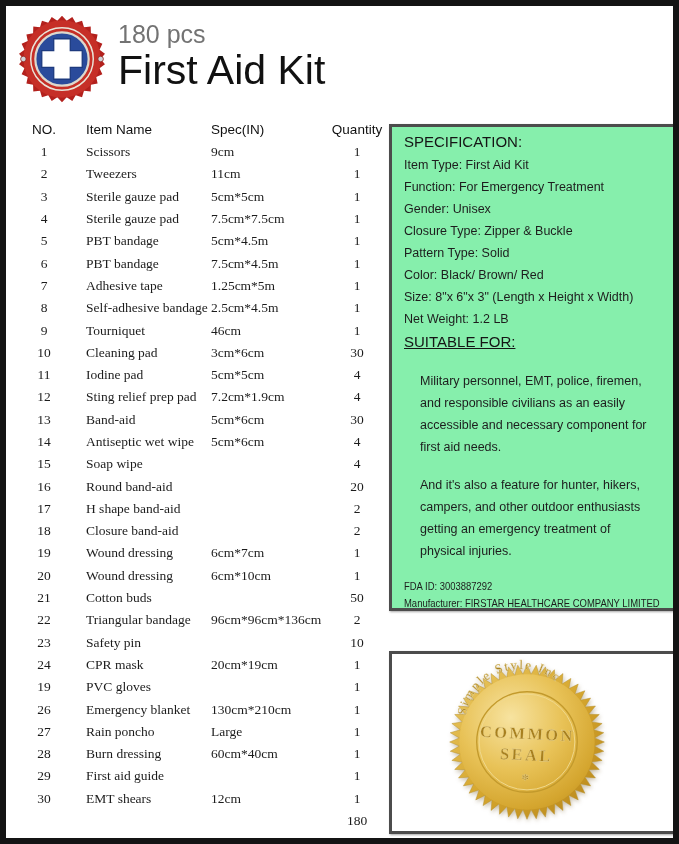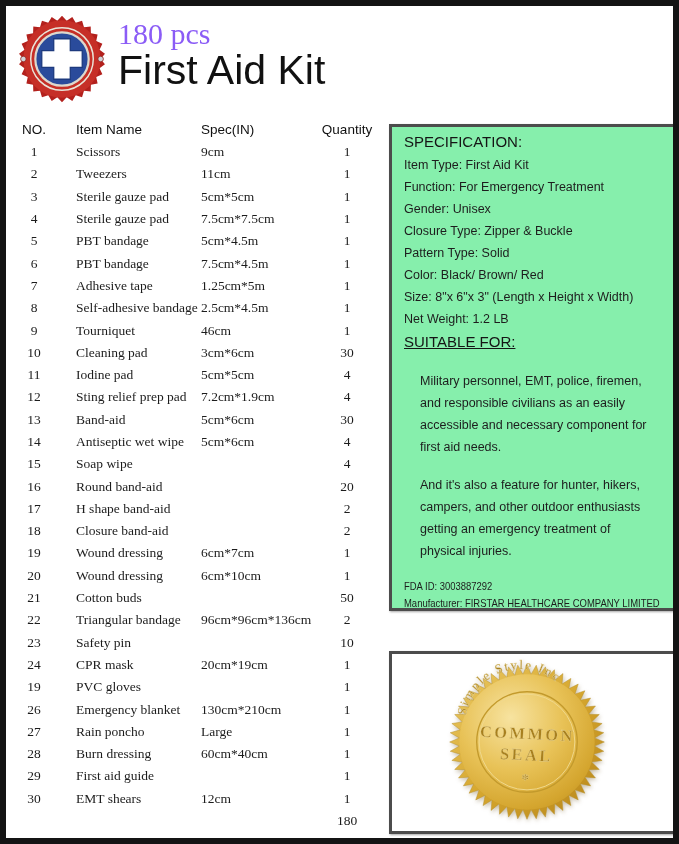--- a/index.html
+++ b/index.html
@@ -5,24 +5,24 @@
   html,body{margin:0;padding:0;background:#e9e9e9;}
   .page{
     position:relative;width:679px;height:844px;box-sizing:border-box;
     background:#ffffff;border:6px solid #141414;overflow:hidden;
     font-family:"Liberation Sans",sans-serif;color:#1b1b1b;
   }
   
   .brand{position:absolute;left:10px;top:6px;display:flex;align-items:flex-start;}
   .logo-svg{width:92px;height:94px;}
   .titles{margin-left:10px;padding-top:8px;}
-  .pieces{font-size:30px;line-height:28px;color:#8b5cf6;font-family:Liberation Serif, serif;}
+  .pieces{font-size:25px;line-height:28px;color:#737373;}
   .product-title{font-size:41px;line-height:44px;color:#111;letter-spacing:0px;}
   
-  .items-table{position:absolute;left:4px;top:112px;width:372px;}
+  .items-table{position:absolute;left:14px;top:112px;width:372px;}
   .t-head,.t-row,.t-total{display:grid;grid-template-columns:48px 130px 128px 62px;align-items:center;}
   .t-head{height:23px;font-size:13.5px;color:#111;}
   .t-head .h-no,.t-head .h-qty{text-align:center;}
   .t-head .h-name{padding-left:18px;}
   .t-head .h-spec{padding-left:13px;}
   .t-row{height:22.3px;font-family:"Liberation Serif",serif;font-size:13.5px;color:#1c1c1c;}
   .c-no{text-align:center;}
   .c-name{padding-left:18px;white-space:nowrap;}
   .c-spec{padding-left:13px;white-space:nowrap;}
   .c-qty{text-align:center;}

